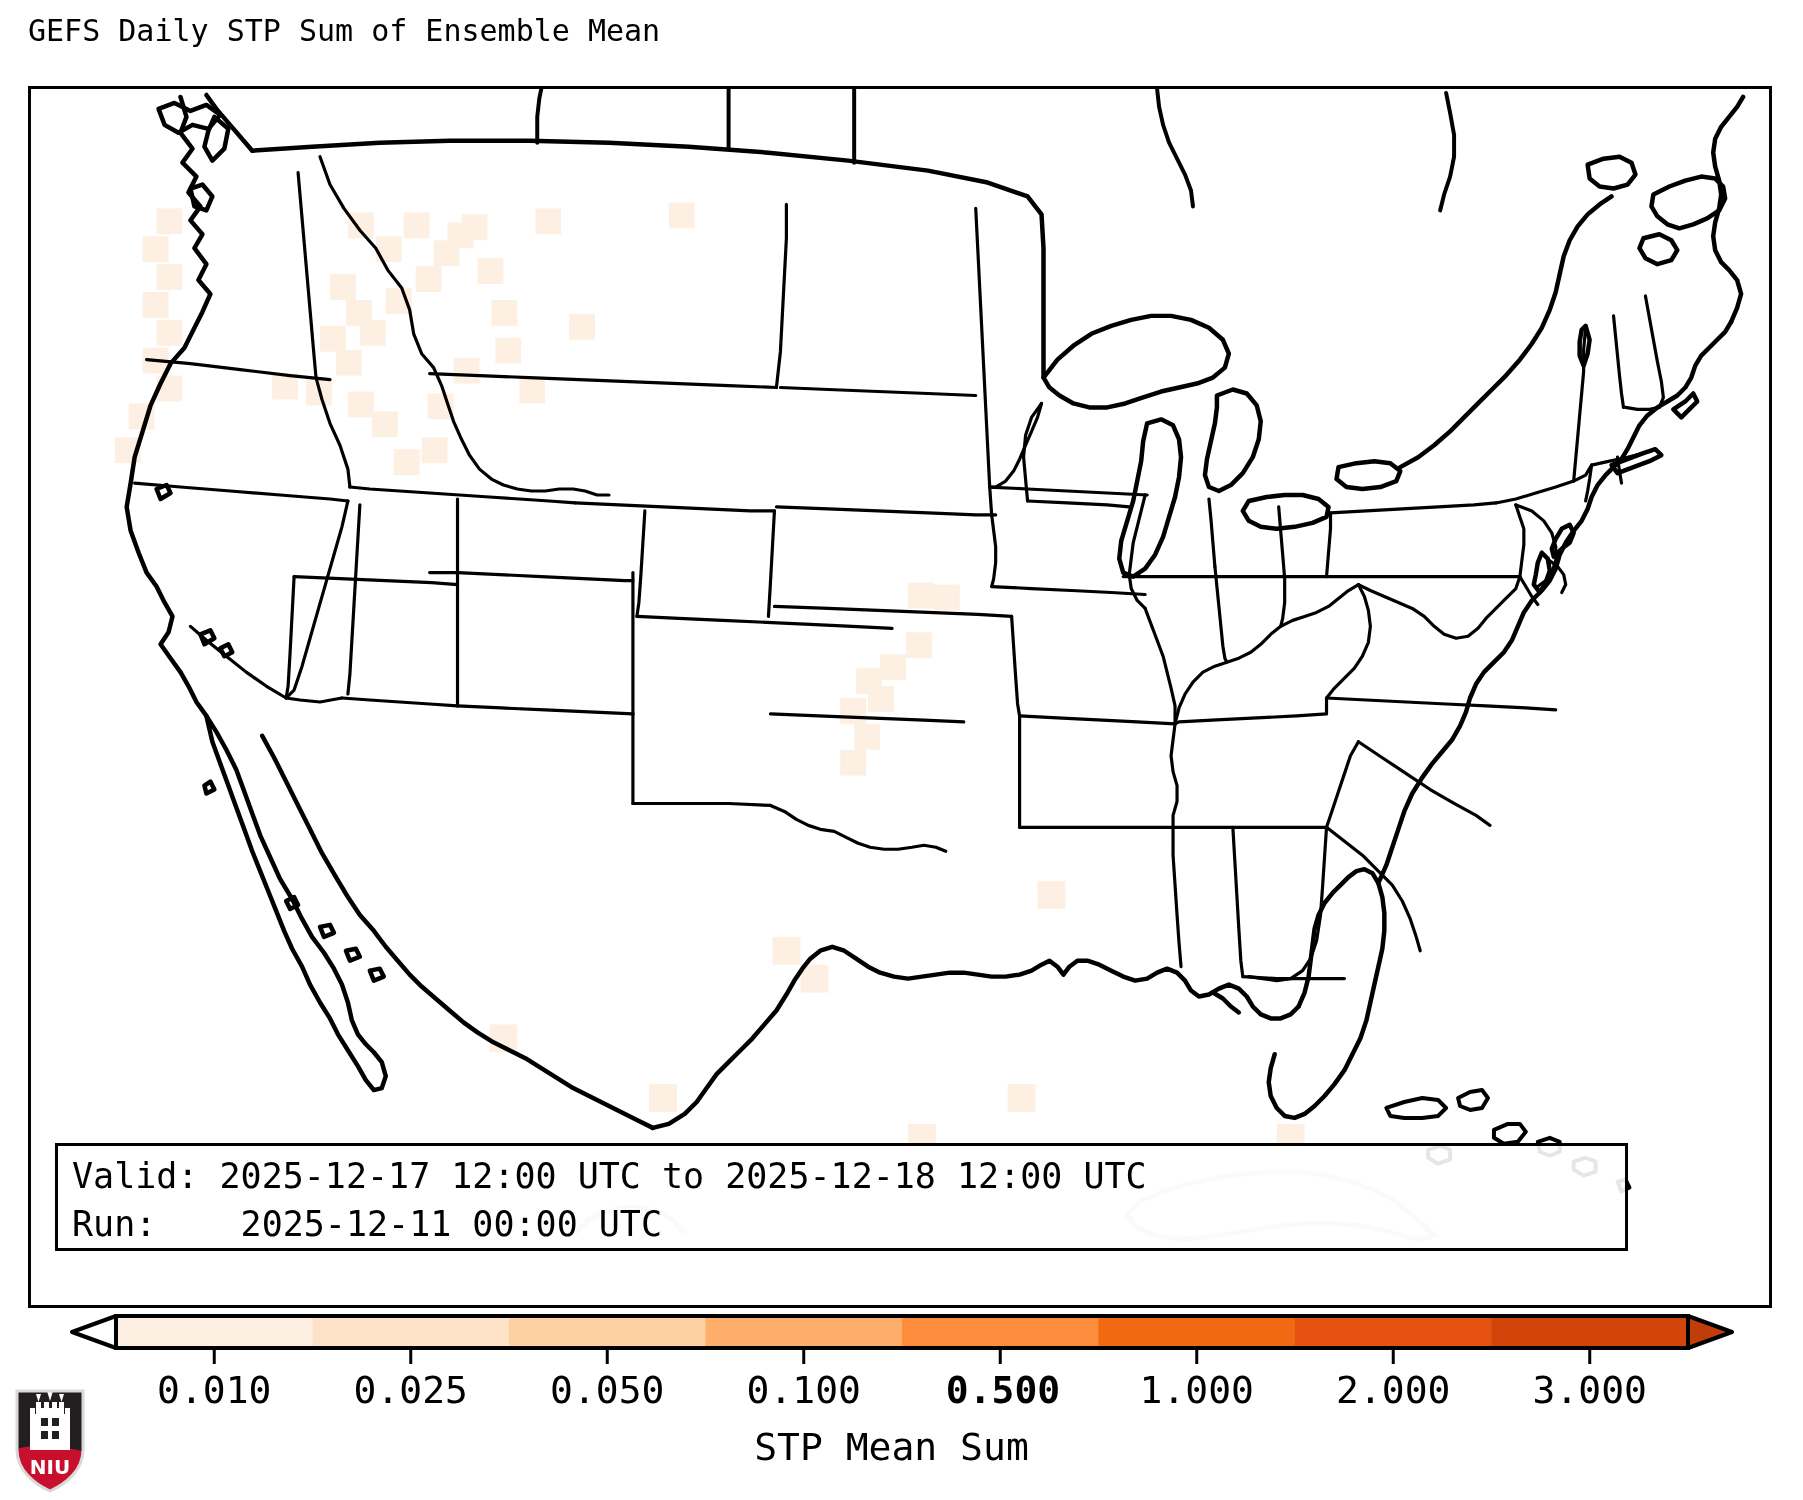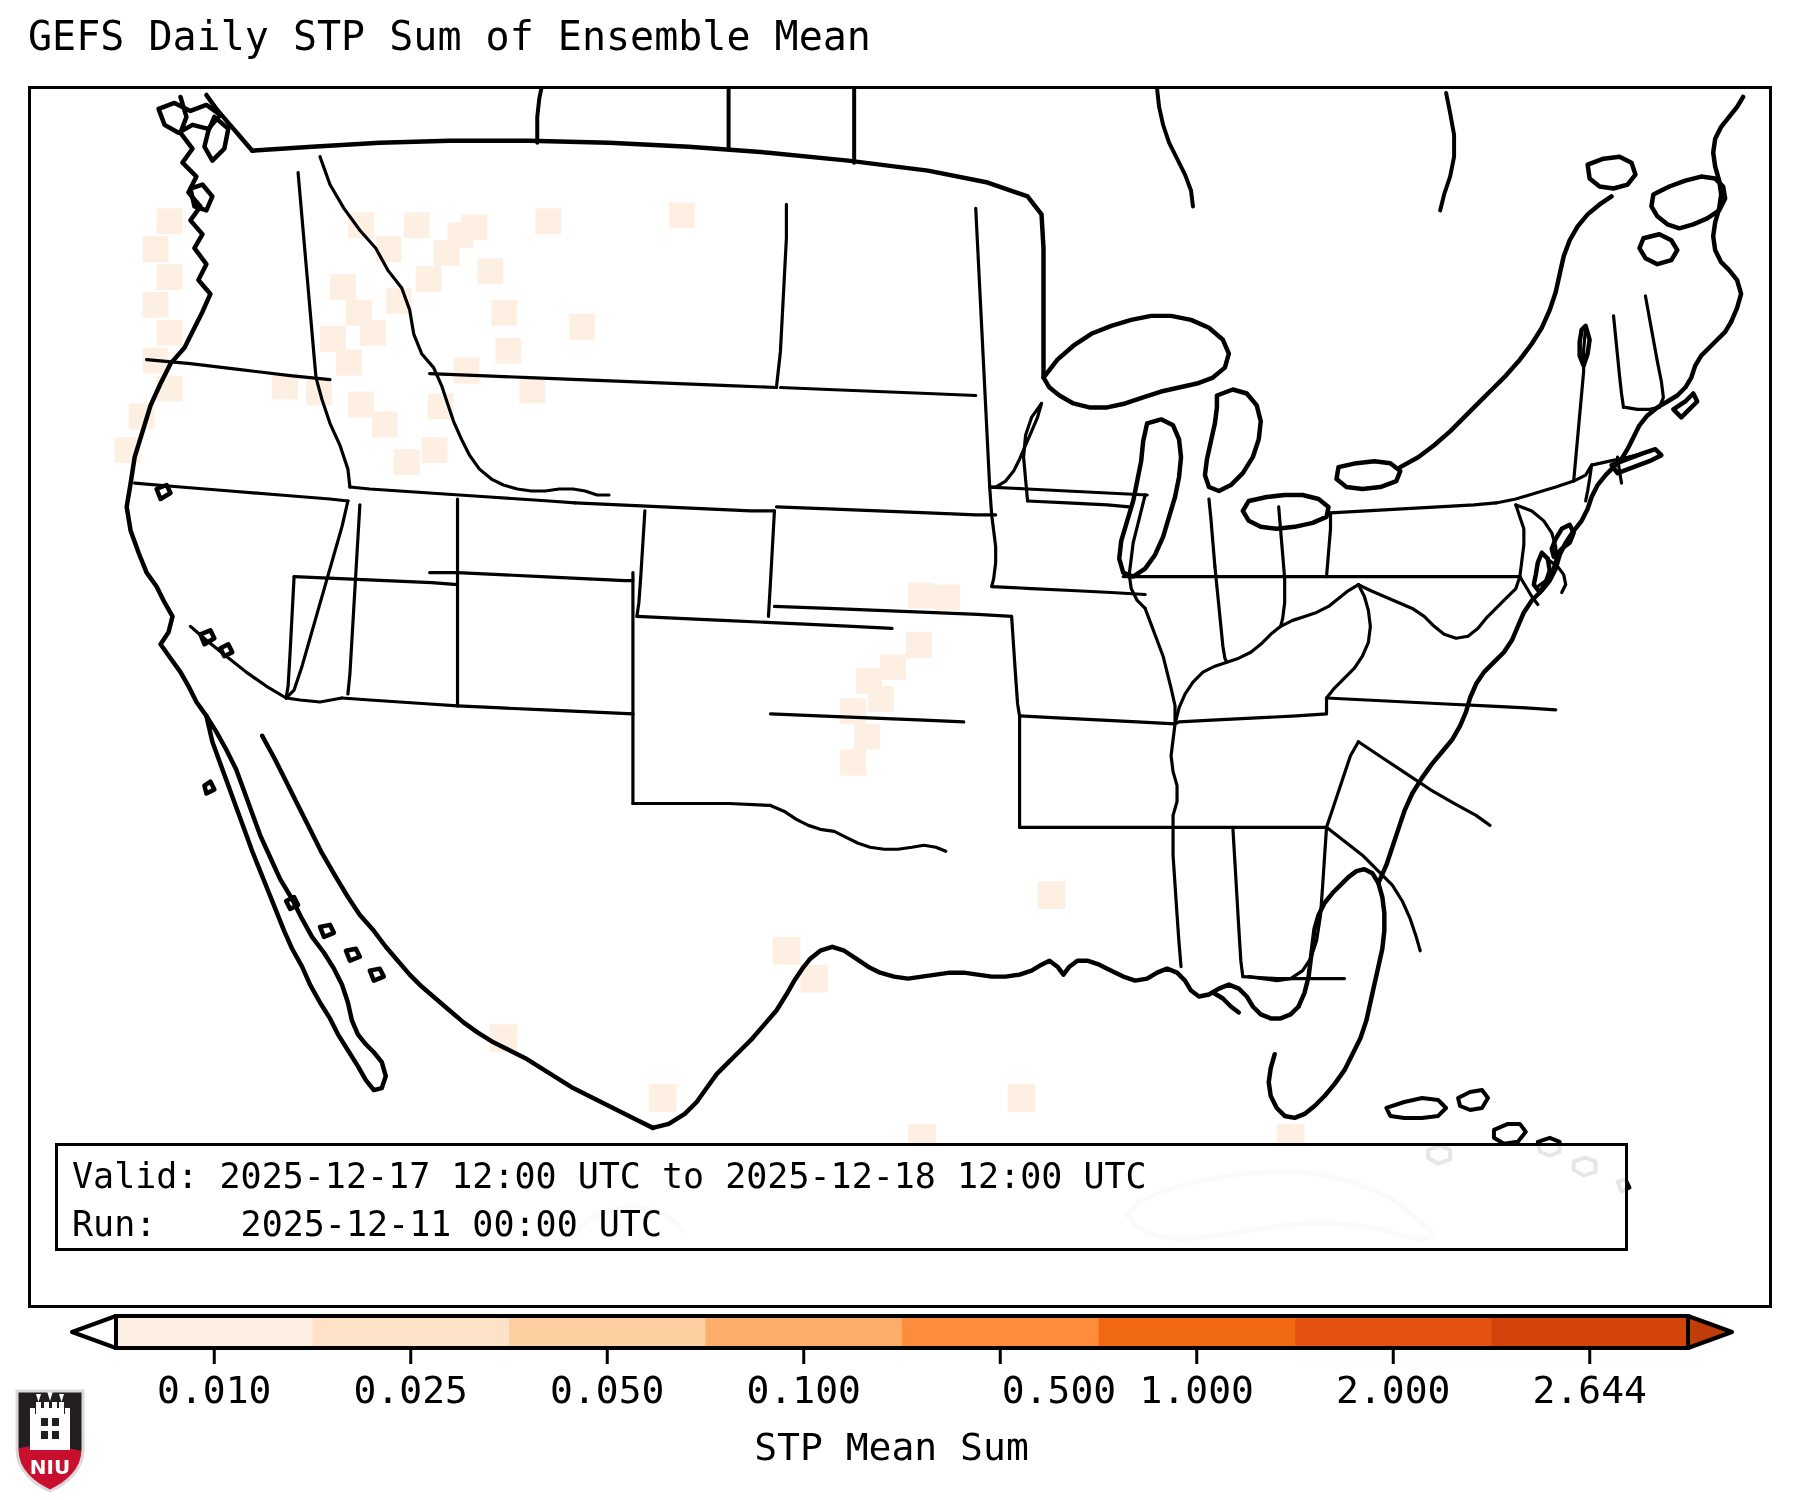--- a/index.html
+++ b/index.html
@@ -14,21 +14,21 @@
     overflow: hidden;
     font-family: "DejaVu Sans Mono", "Liberation Mono", monospace;
     color: #000000;
   }
 
   
   #plot-title {
     position: absolute;
     left: 28px;
     top: 16px;
-    font-size: 40px;
+    font-size: 30px;
     letter-spacing: 0px;
     font-family: "DejaVu Sans Mono", "Liberation Mono", monospace;
     white-space: nowrap;
     line-height: 1;
   }
 
   
   #map-frame {
     position: absolute;
     left: 28px;
@@ -578,24 +578,24 @@
         <line x1="1589.75" y1="36" x2="1589.75" y2="52" stroke="#000000" stroke-width="3"></line>
       </g>
   </svg>
 </div>
 
 <div id="colorbar-ticklabels">
     <div class="cb-ticklabel" style="left: 214.25px;">0.010</div>
     <div class="cb-ticklabel" style="left: 410.75px;">0.025</div>
     <div class="cb-ticklabel" style="left: 607.25px;">0.050</div>
     <div class="cb-ticklabel" style="left: 803.75px;">0.100</div>
-    <div class="cb-ticklabel" style="left: 1059px;">0.500</div>
+    <div class="cb-ticklabel" style="left: 1003px; font-weight: bold;">0.500</div>
     <div class="cb-ticklabel" style="left: 1196.75px;">1.000</div>
     <div class="cb-ticklabel" style="left: 1393.25px;">2.000</div>
-    <div class="cb-ticklabel" style="left: 1589.75px;">2.644</div>
+    <div class="cb-ticklabel" style="left: 1589.75px;">3.000</div>
   </div>
 
 <div id="colorbar-axislabel">
   <span>STP Mean Sum</span>
 </div>
 
 <div id="niu-logo">
   <svg width="72" height="106" viewBox="0 0 72 106">
     <defs>
       <clipPath id="shieldClip">

